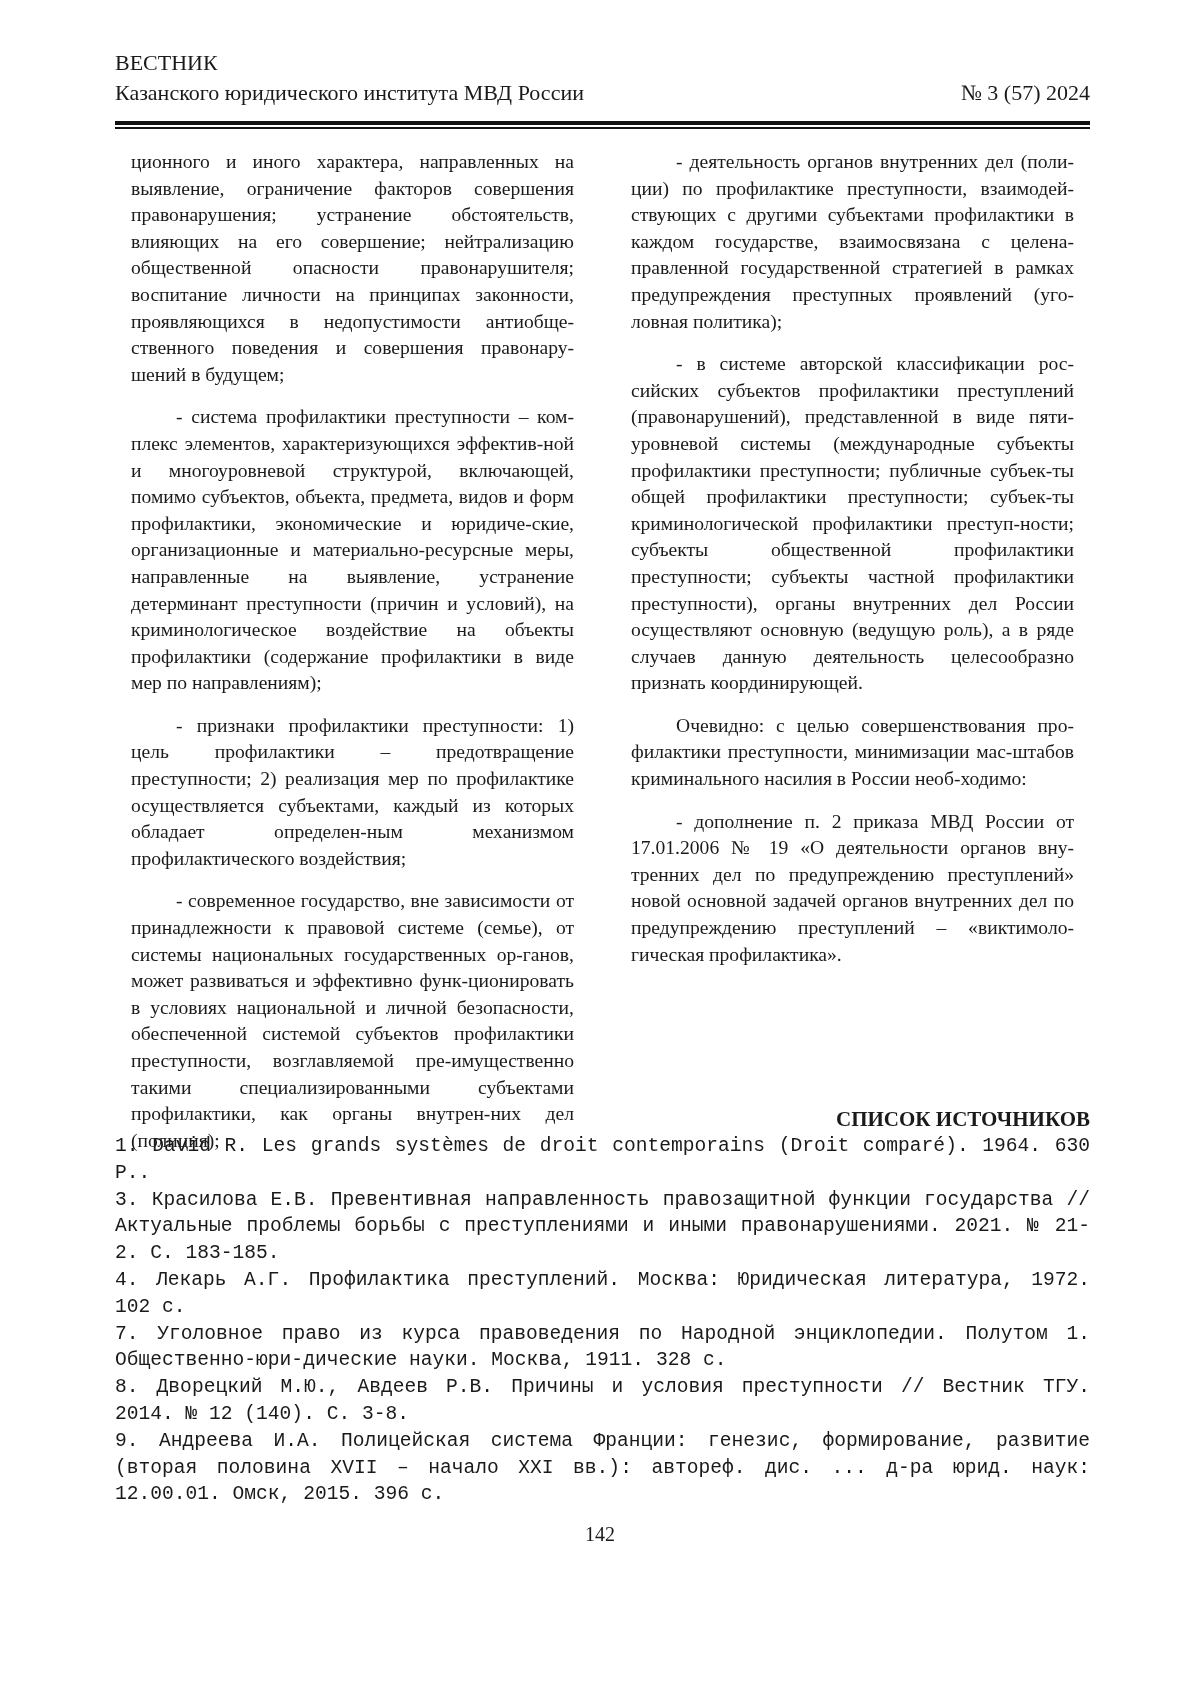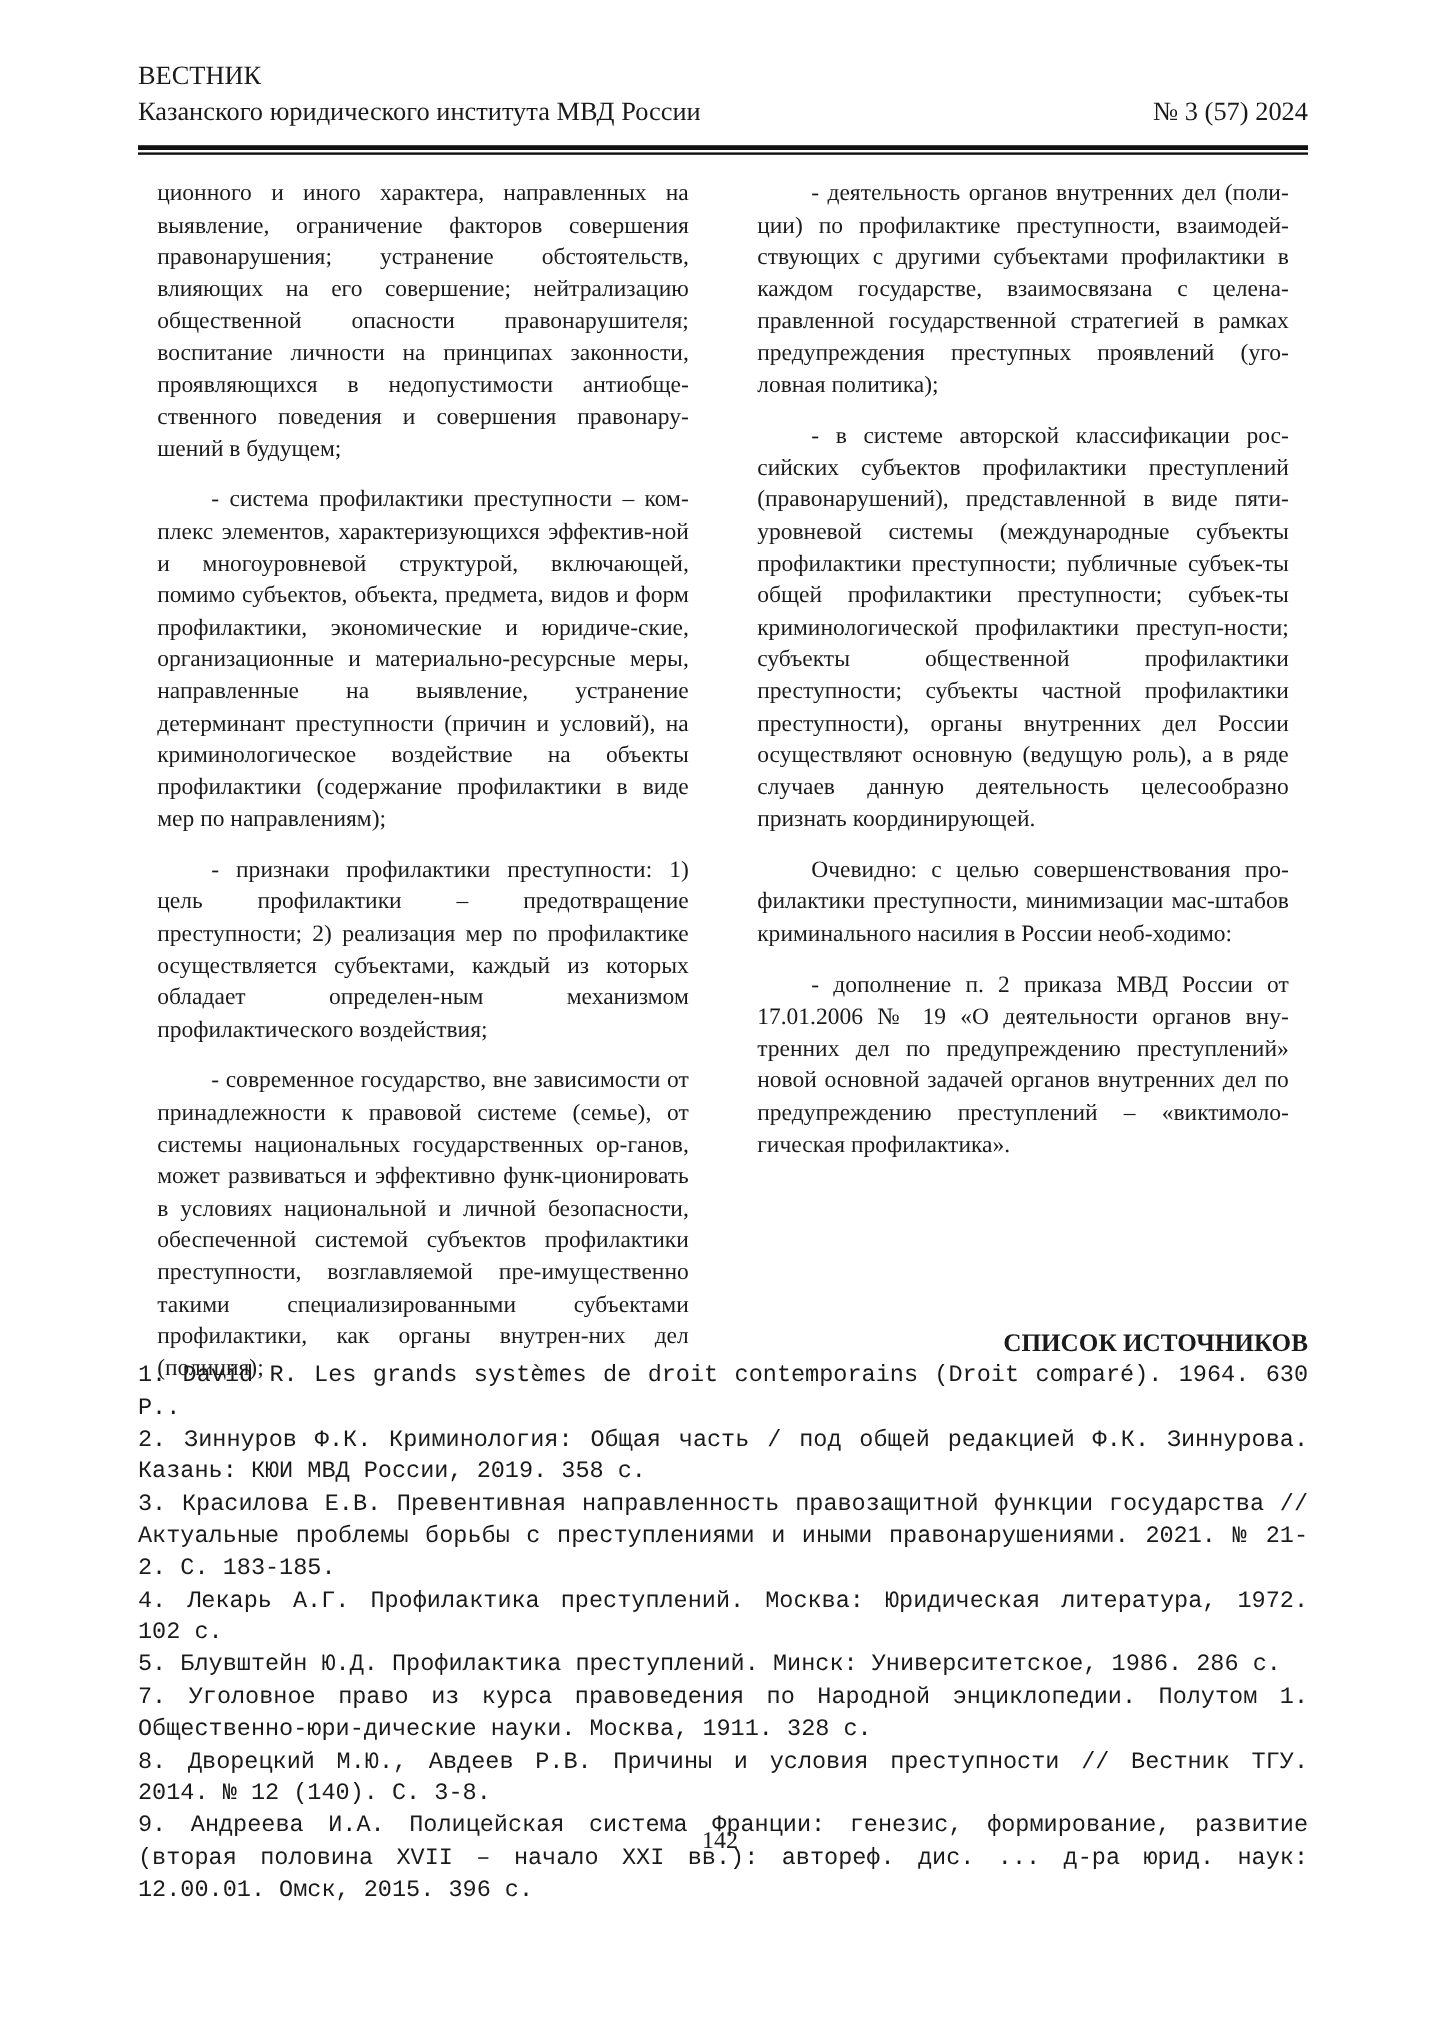--- a/index.html
+++ b/index.html
@@ -44,23 +44,21 @@
       <p class="ind">- деятельность органов внутренних дел (поли-ции) по профилактике преступности, взаимодей-ствующих с другими субъектами профилактики в каждом государстве, взаимосвязана с целена-правленной государственной стратегией в рамках предупреждения преступных проявлений (уго-ловная политика);</p>
       <p class="ind">- в системе авторской классификации рос-сийских субъектов профилактики преступлений (правонарушений), представленной в виде пяти-уровневой системы (международные субъекты профилактики преступности; публичные субъек-ты общей профилактики преступности; субъек-ты криминологической профилактики преступ-ности; субъекты общественной профилактики преступности; субъекты частной профилактики преступности), органы внутренних дел России осуществляют основную (ведущую роль), а в ряде случаев данную деятельность целесообразно признать координирующей.</p>
       <p class="ind">Очевидно: с целью совершенствования про-филактики преступности, минимизации мас-штабов криминального насилия в России необ-ходимо:</p>
       <p class="ind">- дополнение п. 2 приказа МВД России от 17.01.2006 № 19 «О деятельности органов вну-тренних дел по предупреждению преступлений» новой основной задачей органов внутренних дел по предупреждению преступлений – «виктимоло-гическая профилактика».</p>
     </div>
   </div>
 
   <div class="refs-title">СПИСОК ИСТОЧНИКОВ</div>
   <div class="refs">
     <p>1. David R. Les grands systèmes de droit contemporains (Droit comparé). 1964. 630 P..</p>
-    <p>2. Зиннуров Ф.К. Криминология: Общая часть / под общей редакцией Ф.К. Зиннурова. Казань: КЮИ МВД России, 2019. 358 с.</p>
     <p>3. Красилова Е.В. Превентивная направленность правозащитной функции государства // Актуальные проблемы борьбы с преступлениями и иными правонарушениями. 2021. № 21-2. С. 183-185.</p>
     <p>4. Лекарь А.Г. Профилактика преступлений. Москва: Юридическая литература, 1972. 102 с.</p>
-    <p>5. Блувштейн Ю.Д. Профилактика преступлений. Минск: Университетское, 1986. 286 с.</p>
     <p>7. Уголовное право из курса правоведения по Народной энциклопедии. Полутом 1. Общественно-юри-дические науки. Москва, 1911. 328 с.</p>
     <p>8. Дворецкий М.Ю., Авдеев Р.В. Причины и условия преступности // Вестник ТГУ. 2014. № 12 (140). С. 3-8.</p>
     <p>9. Андреева И.А. Полицейская система Франции: генезис, формирование, развитие (вторая половина XVII – начало XXI вв.): автореф. дис. ... д-ра юрид. наук: 12.00.01. Омск, 2015. 396 с.</p>
   </div>
 
   <div class="page-num">142</div>
 </div>
 
 </body></html>

